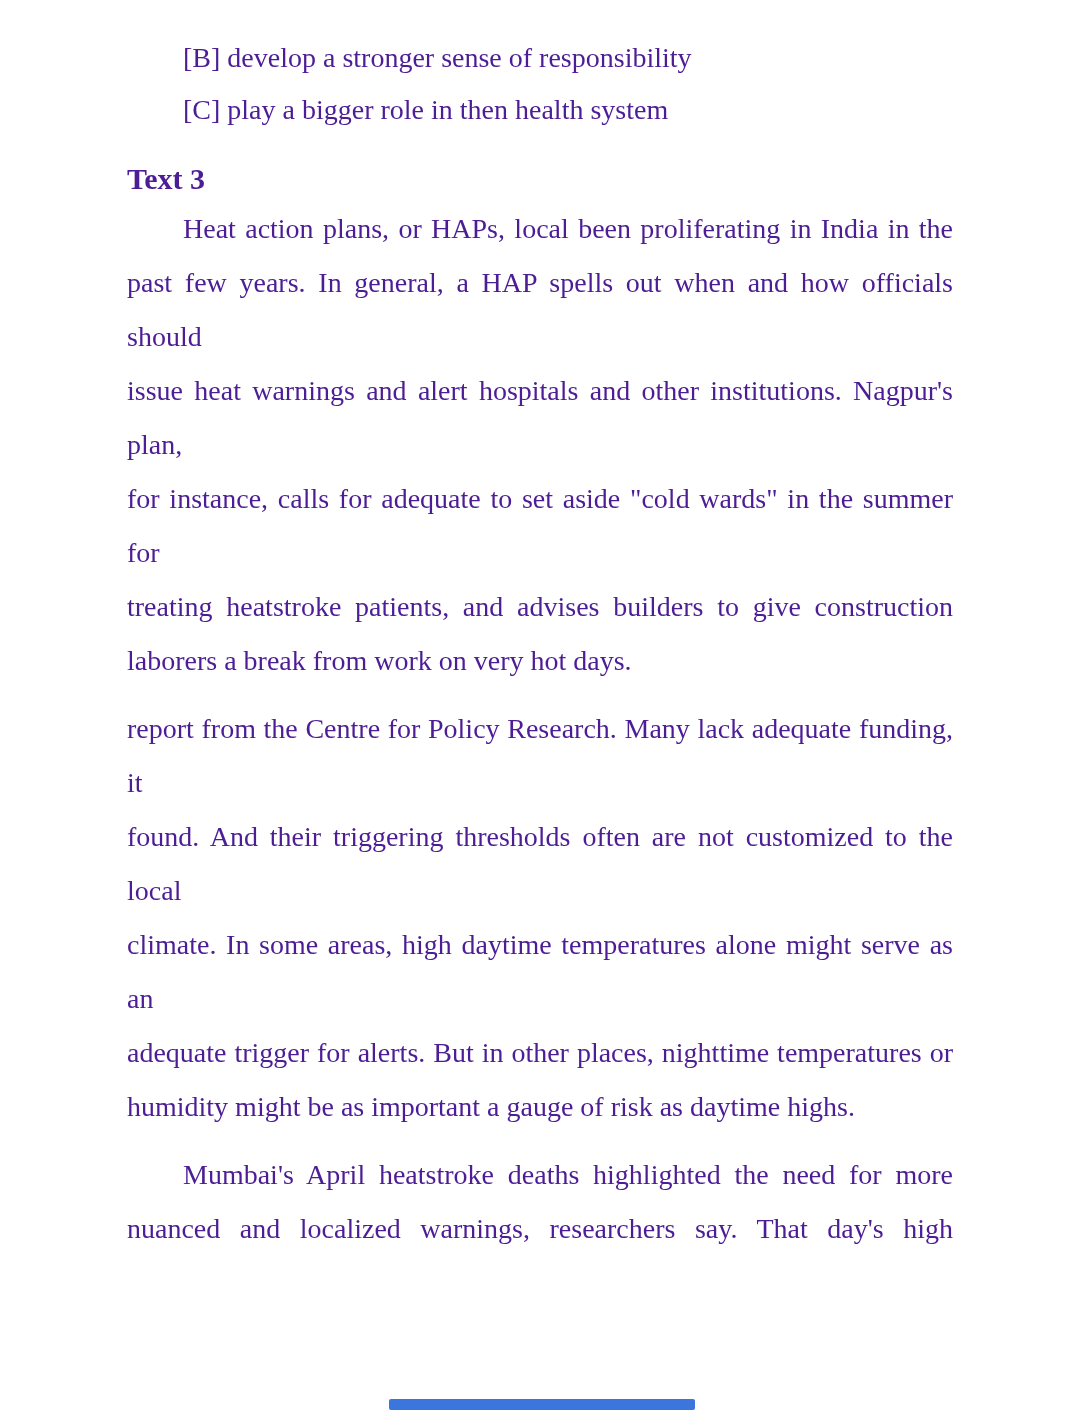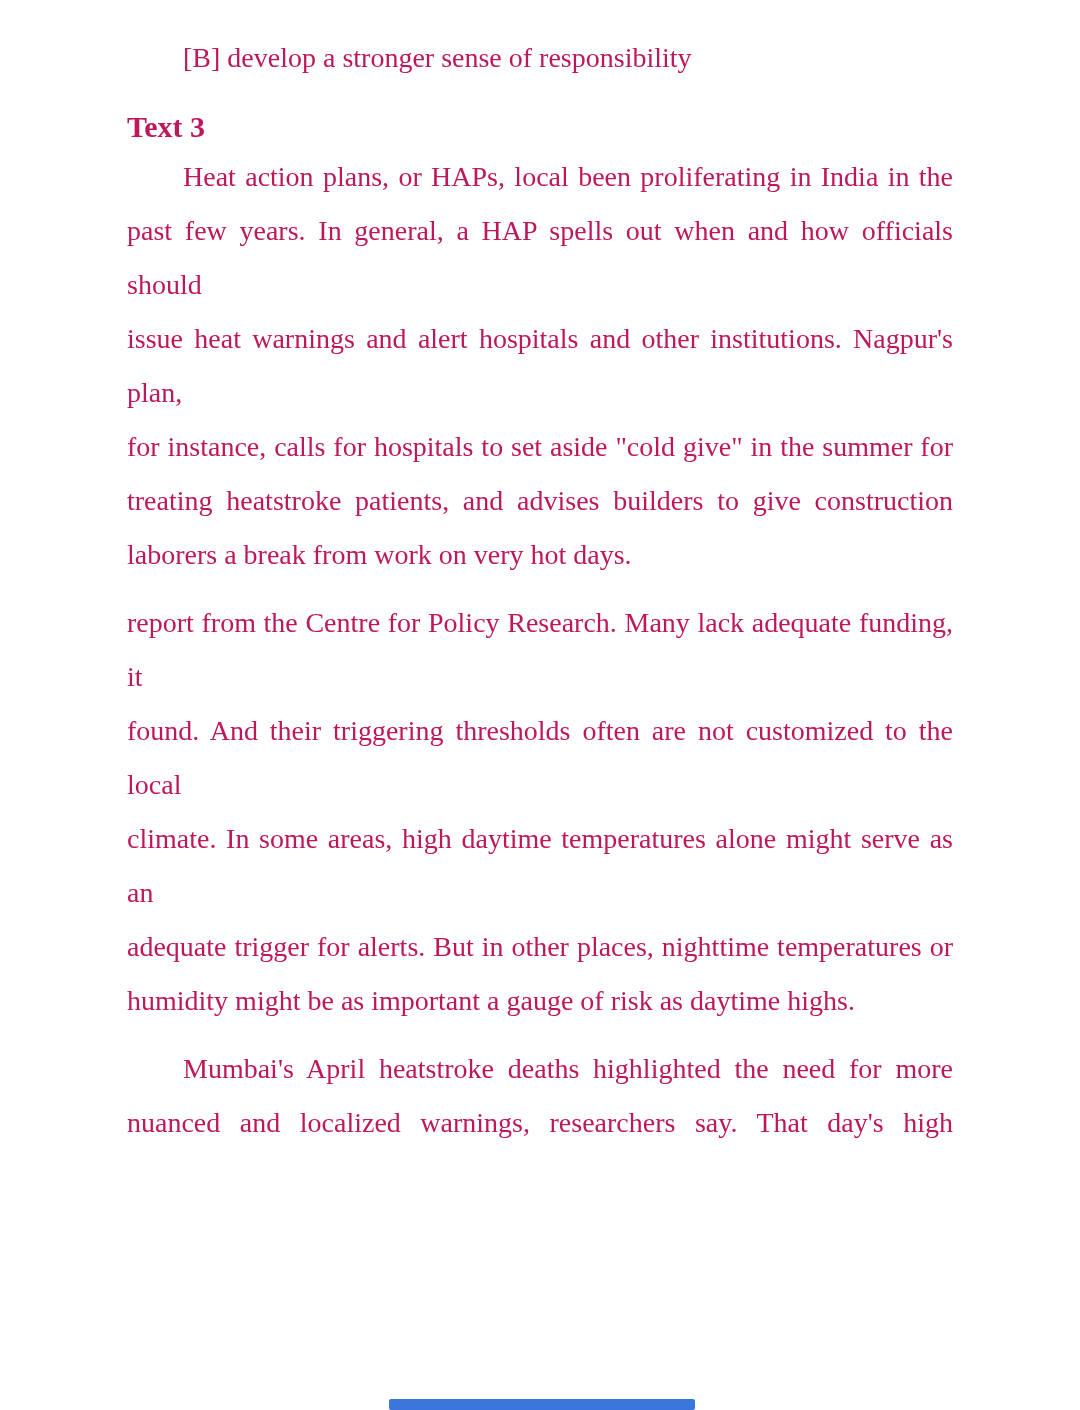--- a/index.html
+++ b/index.html
@@ -7,21 +7,21 @@
     padding: 0;
     background: #ffffff;
   }
   .page {
     position: relative;
     width: 1080px;
     height: 1410px;
     background: #ffffff;
     overflow: hidden;
     font-family: "Liberation Serif", "DejaVu Serif", serif;
-    color: #be185d;
+    color: #4c1d95;
     font-size: 28px;
   }
   .content {
     padding: 0 127px;
   }
   .options {
     margin: 32px 0 0 56px;
   }
   .option-line {
     line-height: 52px;
@@ -63,29 +63,30 @@
   }
 </style>
 </head>
 <body>
 
 <div class="page">
   <div class="content">
 
     <div class="options">
       <div class="option-line">[B] develop a stronger sense of responsibility</div>
+      <div class="option-line">[C] play a bigger role in then health system</div>
     </div>
 
     <div class="section-heading">Text 3</div>
 
     <div class="para para-1">
       <div class="line first">Heat action plans, or HAPs, local been proliferating in India in the</div>
       <div class="line">past few years. In general, a HAP spells out when and how officials should</div>
       <div class="line">issue heat warnings and alert hospitals and other institutions. Nagpur's plan,</div>
-      <div class="line">for instance, calls for hospitals to set aside "cold give" in the summer for</div>
+      <div class="line">for instance, calls for adequate to set aside "cold wards" in the summer for</div>
       <div class="line">treating heatstroke patients, and advises builders to give construction</div>
       <div class="line last">laborers a break from work on very hot days.</div>
     </div>
 
     <div class="para para-2">
       <div class="line">report from the Centre for Policy Research. Many lack adequate funding, it</div>
       <div class="line">found. And their triggering thresholds often are not customized to the local</div>
       <div class="line">climate. In some areas, high daytime temperatures alone might serve as an</div>
       <div class="line">adequate trigger for alerts. But in other places, nighttime temperatures or</div>
       <div class="line last">humidity might be as important a gauge of risk as daytime highs.</div>

